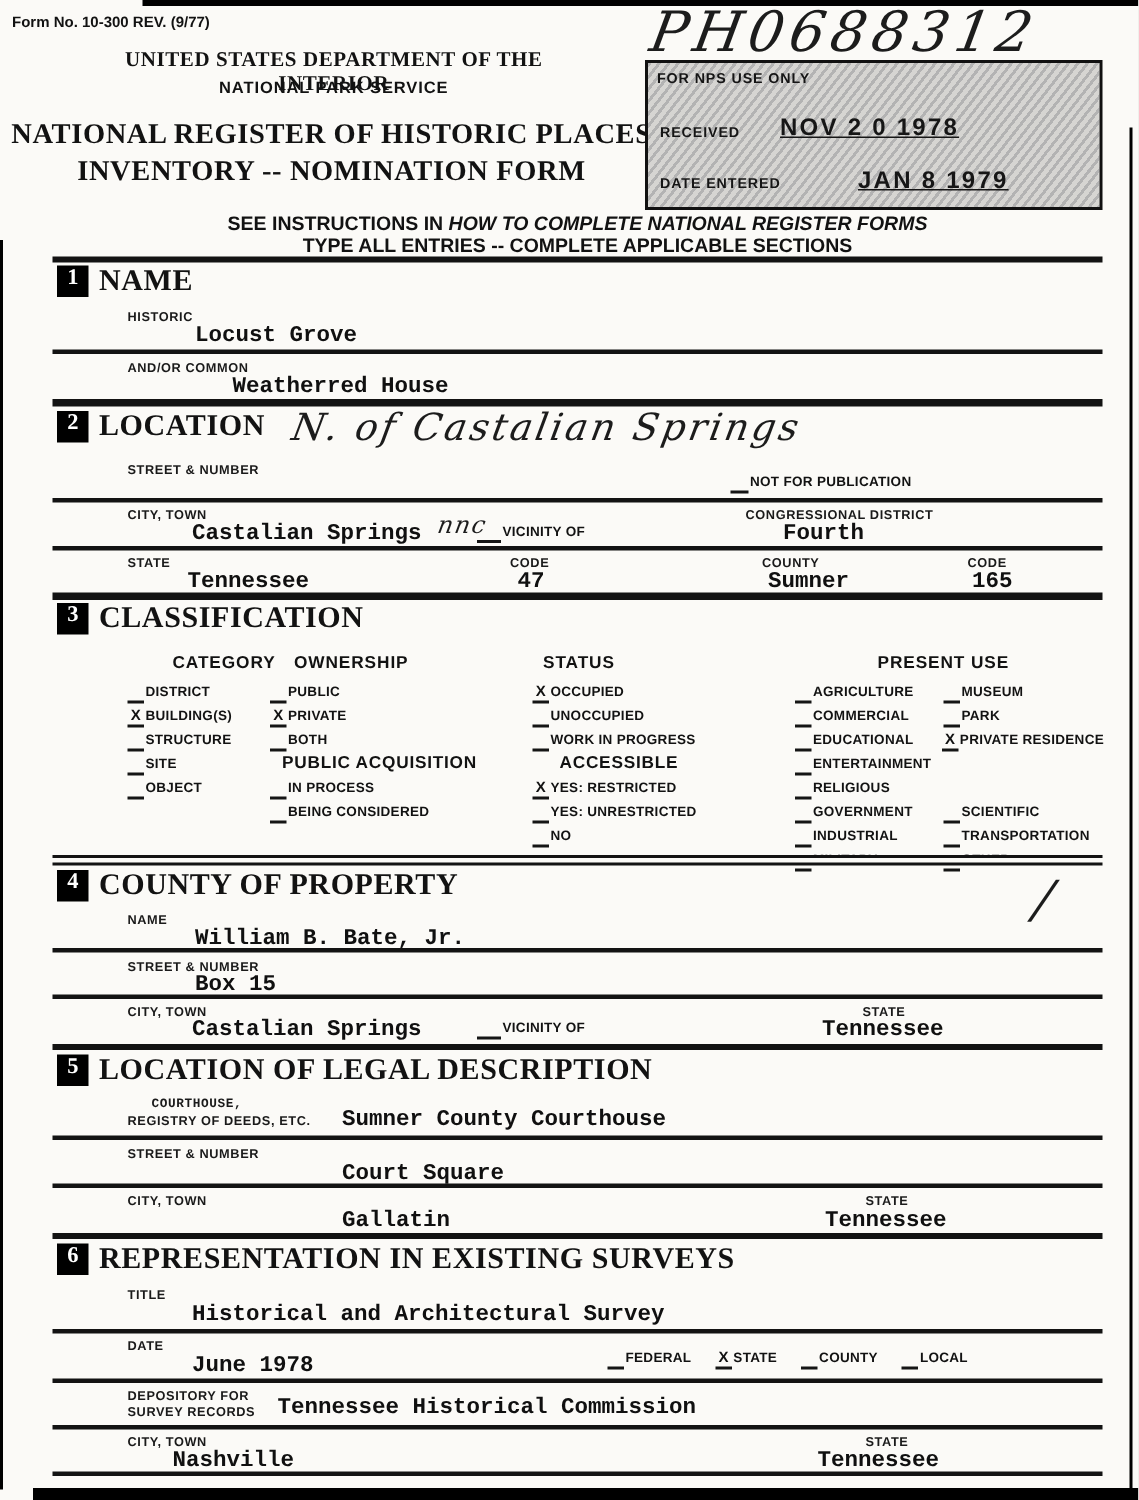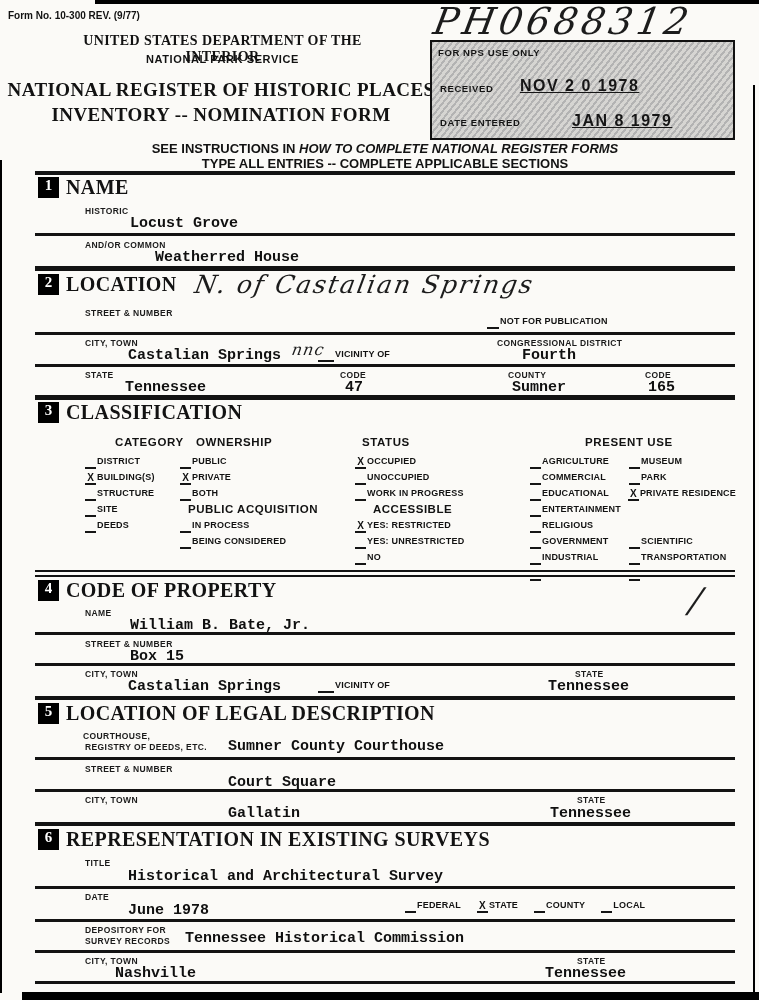--- a/index.html
+++ b/index.html
@@ -128,21 +128,21 @@
     <div class="cb">
         <span class="mk"></span>
         <span class="cbl">STRUCTURE</span>
       </div>
     <div class="cb">
         <span class="mk"></span>
         <span class="cbl">SITE</span>
       </div>
     <div class="cb">
         <span class="mk"></span>
-        <span class="cbl">DEEDS</span>
+        <span class="cbl">OBJECT</span>
       </div>
   </div>
 
   <div class="abs" style="left:180px;top:453px;">
     <div class="cb">
         <span class="mk"></span>
         <span class="cbl">PUBLIC</span>
       </div>
     <div class="cb">
         <span class="mk">X</span>
@@ -261,21 +261,21 @@
           <span class="mk"></span>
           <span class="cbl">OTHER:</span>
         </div>
     </div>
   </div>
 
   <div class="rule2" style="top:570px;"></div>
 
   <div class="abs sec" style="left:38px;top:580px;">
     <span class="num">4</span>
-    <span class="hd">CODE OF PROPERTY</span>
+    <span class="hd">COUNTY OF PROPERTY</span>
   </div>
   <div class="abs hand" style="left:690px;top:580px;font-size:34px;">/</div>
   <div class="abs lbl" style="left:85px;top:608px;">NAME</div>
   <div class="abs typed" style="left:130px;top:618px;">William B. Bate, Jr.</div>
   <div class="rule" style="top:632px;height:2.5px;"></div>
   <div class="abs lbl" style="left:85px;top:639px;">STREET &amp; NUMBER</div>
   <div class="abs typed" style="left:130px;top:649px;">Box 15</div>
   <div class="rule" style="top:663px;height:2.5px;"></div>
   <div class="abs lbl" style="left:85px;top:669px;">CITY, TOWN</div>
   <div class="abs typed" style="left:128px;top:679px;">Castalian Springs</div>
@@ -284,21 +284,21 @@
     <span class="cbl">VICINITY OF</span>
   </div>
   <div class="abs lbl" style="left:575px;top:669px;">STATE</div>
   <div class="abs typed" style="left:548px;top:679px;">Tennessee</div>
   <div class="rule" style="top:696px;height:4px;"></div>
 
   <div class="abs sec" style="left:38px;top:703px;">
     <span class="num">5</span>
     <span class="hd">LOCATION OF LEGAL DESCRIPTION</span>
   </div>
-  <div class="abs lbl" style="left:83px;top:731px;">COURTHOUSE,</div>
+  <div class="abs lbl" style="left:101px;top:731px;font-family:Liberation Mono, monospace;">COURTHOUSE,</div>
   <div class="abs lbl" style="left:85px;top:742px;">REGISTRY OF DEEDS, ETC.</div>
   <div class="abs typed" style="left:228px;top:739px;">Sumner County Courthouse</div>
   <div class="rule" style="top:757px;height:2.5px;"></div>
   <div class="abs lbl" style="left:85px;top:764px;">STREET &amp; NUMBER</div>
   <div class="abs typed" style="left:228px;top:775px;">Court Square</div>
   <div class="rule" style="top:789px;height:2.5px;"></div>
   <div class="abs lbl" style="left:85px;top:795px;">CITY, TOWN</div>
   <div class="abs typed" style="left:228px;top:806px;">Gallatin</div>
   <div class="abs lbl" style="left:577px;top:795px;">STATE</div>
   <div class="abs typed" style="left:550px;top:806px;">Tennessee</div>

